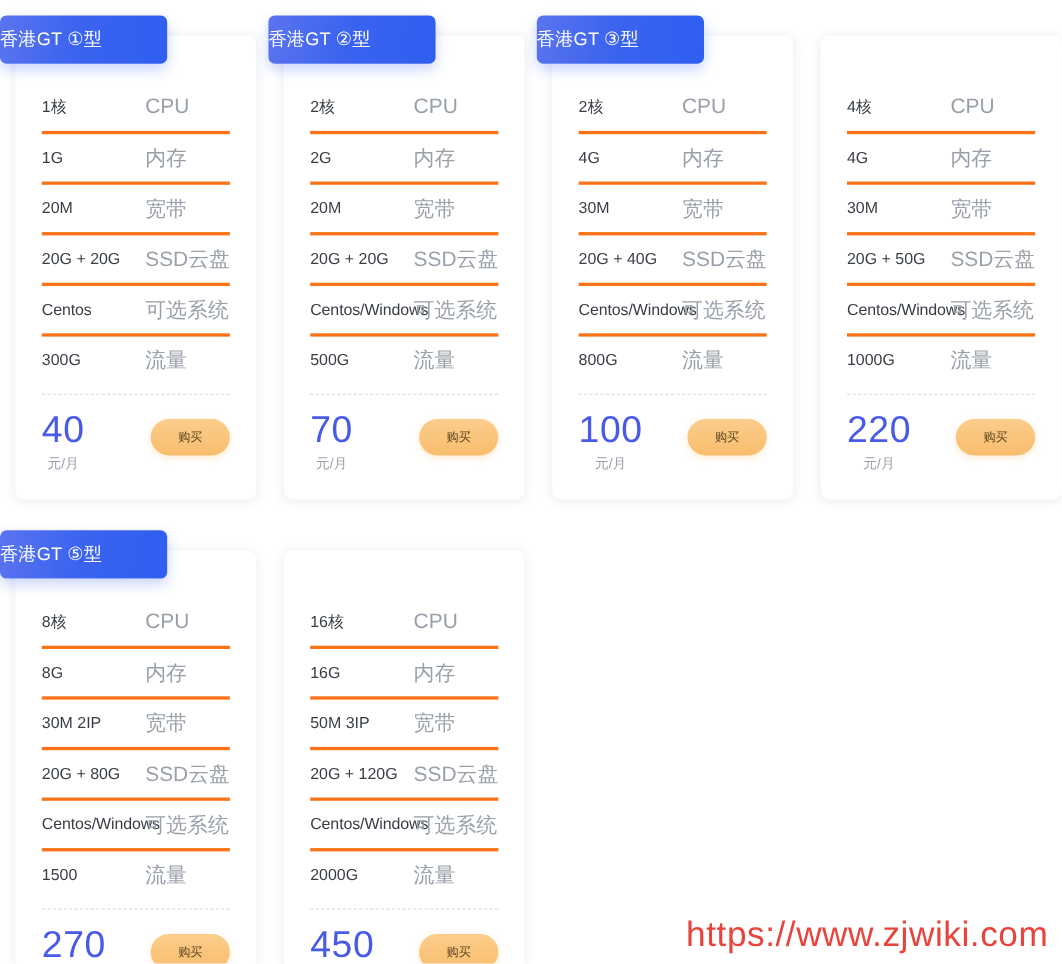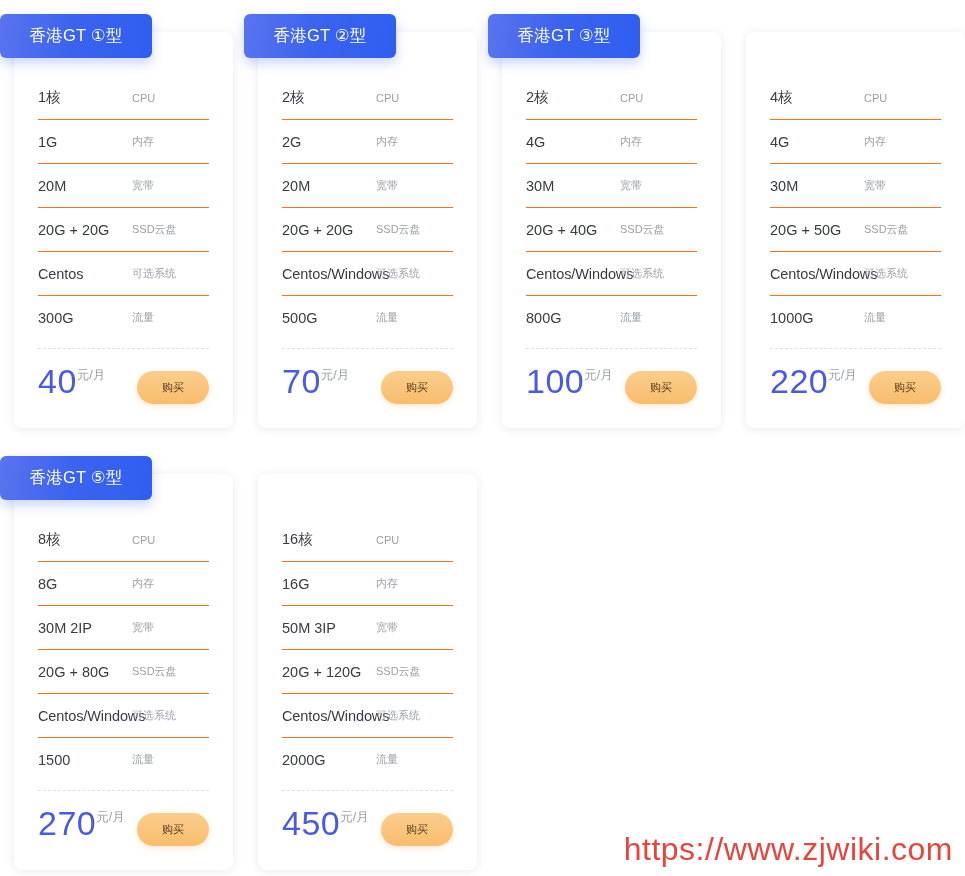--- a/index.html
+++ b/index.html
@@ -42,49 +42,49 @@
     position: absolute;
     left: -14px;
     top: -18px;
     width: 152px;
     height: 44px;
     border-radius: 6px;
     background: linear-gradient(100deg, #5a74ef 0%, #3a63ef 48%, #2f5ef0 100%);
     box-shadow: 0 5px 12px rgba(58, 99, 239, 0.28);
     display: flex;
     align-items: center;
-    justify-content: center;
+    justify-content: flex-start;
     color: #ffffff;
     font-size: 16.5px;
     letter-spacing: 0.2px;
     white-space: nowrap;
   }
 
   .spec-list {
     padding: 44px 24px 0 24px;
   }
 
   .spec-row {
     position: relative;
     height: 43px;
     display: flex;
     align-items: center;
-    border-bottom: 1px solid #f97316;
+    border-bottom: 3px solid #f97316;
   }
 
   .spec-value {
     font-size: 14.5px;
     color: #383d45;
     white-space: nowrap;
   }
 
   .spec-label {
     position: absolute;
     left: 94px;
-    font-size: 11px;
+    font-size: 19px;
     color: #9aa0aa;
     white-space: nowrap;
   }
 
   .spec-row.os .spec-value {
     letter-spacing: -0.1px;
   }
 
   .divider-dashed {
     margin: 9px 24px 0 24px;
@@ -94,35 +94,36 @@
 
   .price-row {
     padding: 14px 24px 0 24px;
     display: flex;
     align-items: flex-start;
     justify-content: space-between;
   }
 
   .price-block {
     display: flex;
-    flex-direction: row;
+    flex-direction: column;
   }
 
   .price-amount {
     font-size: 34px;
     line-height: 36px;
     color: #4a5ae8;
     font-weight: normal;
     letter-spacing: 0.5px;
   }
 
   .price-unit {
     margin-top: 4px;
     font-size: 12.5px;
     color: #9aa0aa;
+    text-align: center;
   }
 
   .buy-button {
     margin-top: 8px;
     min-width: 72px;
     height: 33px;
     padding: 0 16px;
     border: none;
     border-radius: 17px;
     background: linear-gradient(180deg, #fbcd8c 0%, #f8bd6d 100%);

